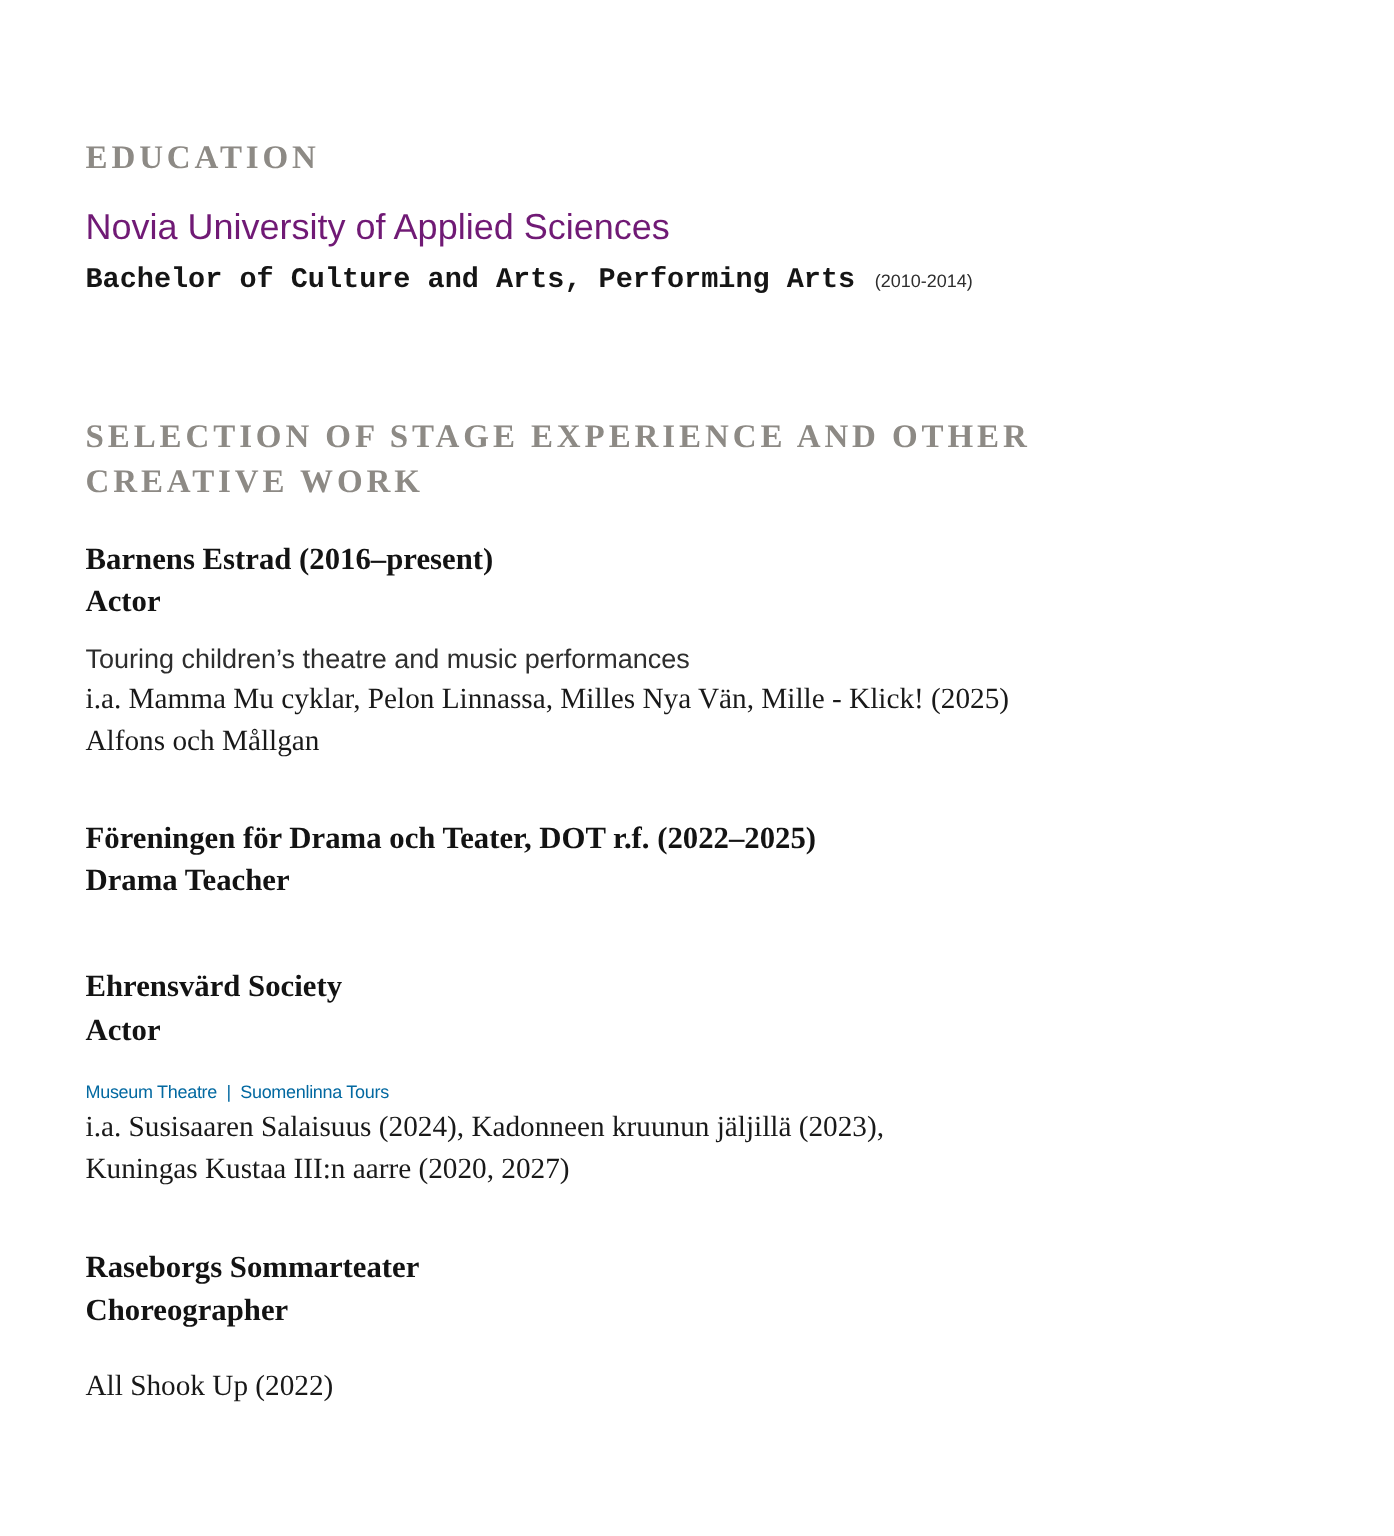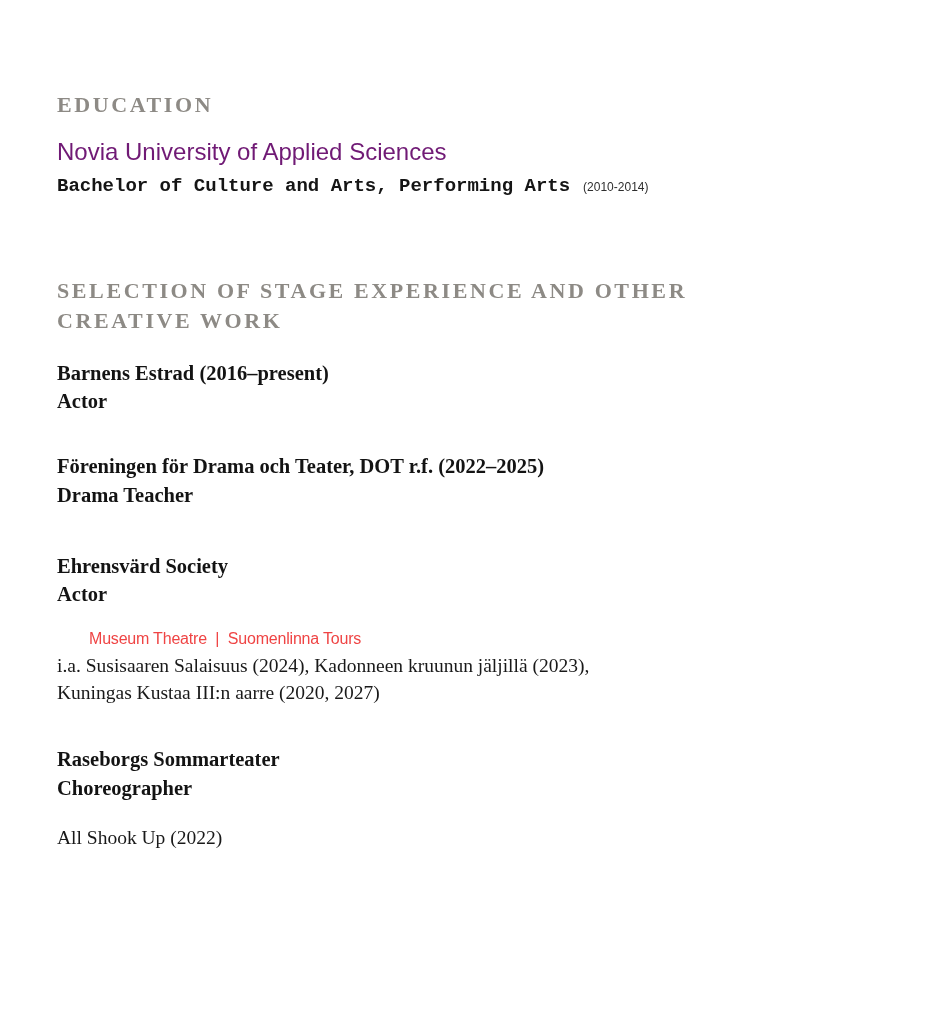--- a/index.html
+++ b/index.html
@@ -76,25 +76,24 @@
 
   .detail { line-height: 1.4; }
   .detail.sans {
     font-family: "Liberation Sans", sans-serif;
     font-size: 18px;
     color: #2e2e2e;
     line-height: 1.5;
   }
   .detail.sans-cond {
     font-family: "Liberation Sans", sans-serif;
-    font-size: 16px;
-    color: #ef4444;
+    font-size: 12px;
+    color: #0369a1;
     letter-spacing: -0.2px;
     line-height: 1.55;
-    margin-left: 32px;
   }
   .detail.serif {
     font-family: "Liberation Serif", serif;
     font-size: 19.5px;
     color: #191919;
     line-height: 1.42;
   }
 </style>
 </head>
 <body>
@@ -114,20 +113,25 @@
     </div>
 
     <div class="section-heading exp-heading">
       <span class="hline">SELECTION OF STAGE EXPERIENCE AND OTHER</span>
       <span class="hline">CREATIVE WORK</span>
     </div>
 
     <div class="entry entry-1">
       <div class="org">Barnens Estrad (2016–present)</div>
       <div class="role">Actor</div>
+      <div class="details">
+        <div class="detail sans">Touring children’s theatre and music performances</div>
+        <div class="detail serif">i.a. Mamma Mu cyklar, Pelon Linnassa, Milles Nya Vän, Mille - Klick! (2025)</div>
+        <div class="detail serif">Alfons och Mållgan</div>
+      </div>
     </div>
 
     <div class="entry entry-2">
       <div class="org">Föreningen för Drama och Teater, DOT r.f. (2022–2025)</div>
       <div class="role">Drama Teacher</div>
     </div>
 
     <div class="entry entry-3">
       <div class="org">Ehrensvärd Society</div>
       <div class="role">Actor</div>

